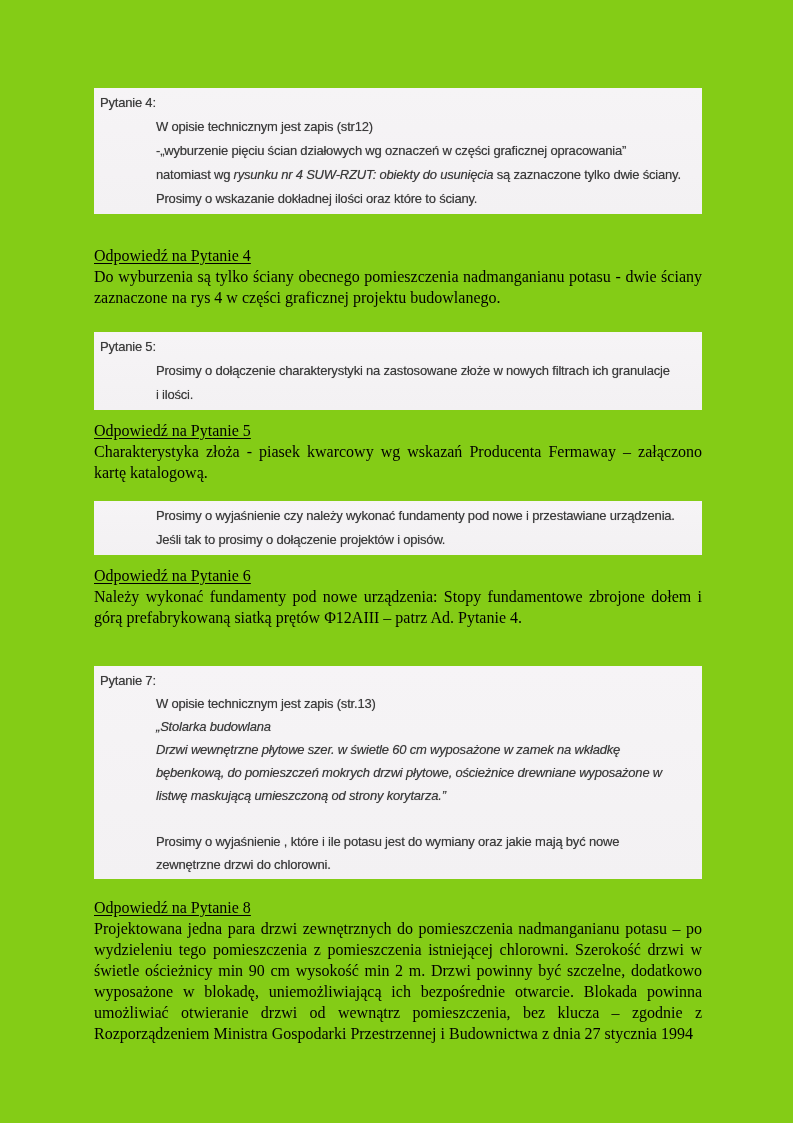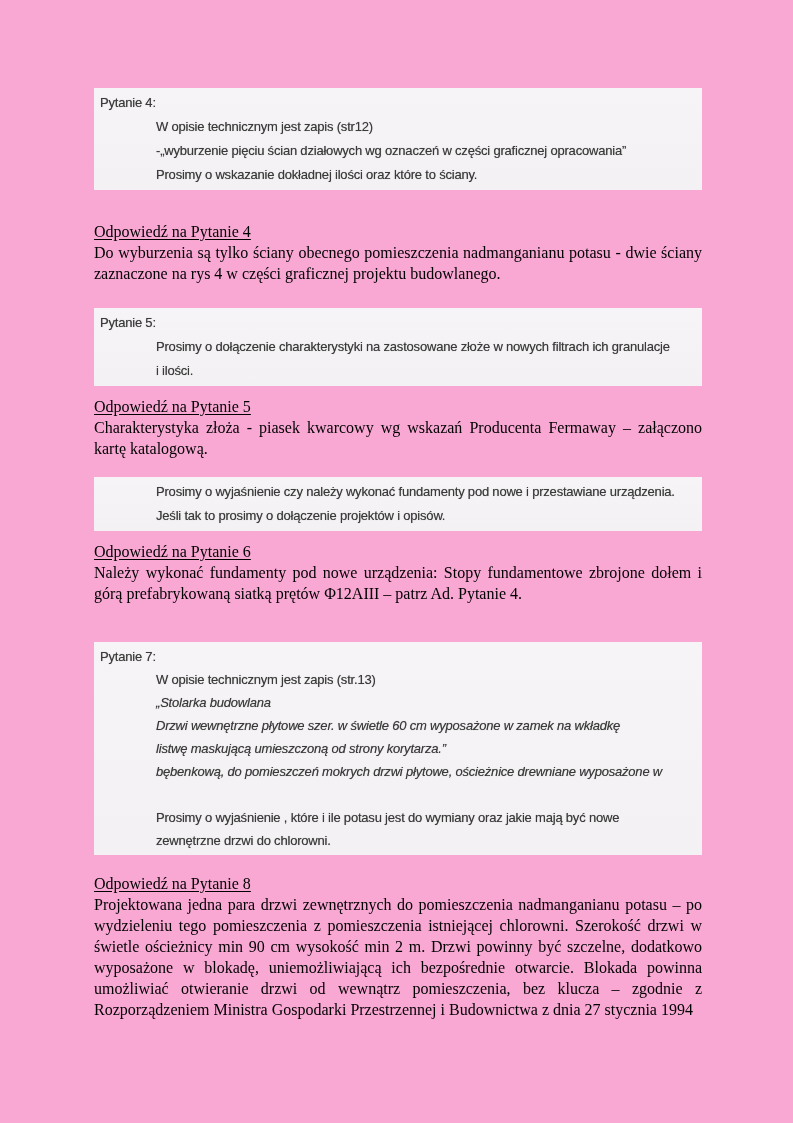--- a/index.html
+++ b/index.html
@@ -1,20 +1,20 @@
 <!DOCTYPE html>
 <html lang="pl"><head>
 <meta charset="utf-8">
 <style>
   html,body { margin:0; padding:0; background:#ffffff; }
   .page {
     position:relative;
     width:793px; height:1123px;
     margin:0 auto;
-    background:#f9a8d4;
+    background:#84cc16;
     box-sizing:border-box;
     padding:88px 91px 0 94px;
     overflow:hidden;
     font-family:"Liberation Serif", serif;
     color:#000000;
   }
   
   .scan {
     background:linear-gradient(180deg,#f6f4f6 0%,#f3f1f3 100%);
     color:#3a3a3a;
@@ -51,20 +51,21 @@
 </style>
 </head>
 <body>
 
 <div class="page">
 
   <div class="scan">
     <div class="q-line q-label">Pytanie 4:</div>
     <div class="q-line"><span>W opisie technicznym jest zapis (str12)</span></div>
     <div class="q-line"><span>-„wyburzenie pięciu ścian działowych wg oznaczeń w części graficznej opracowania”</span></div>
+    <div class="q-line"><span>natomiast wg </span><span class="it">rysunku nr 4 SUW-RZUT: obiekty do usunięcia</span><span> są zaznaczone tylko dwie ściany.</span></div>
     <div class="q-line"><span>Prosimy o wskazanie dokładnej ilości oraz które to ściany.</span></div>
   </div>
 
   <div class="answer m-a4">
     <div class="a-head">Odpowiedź na Pytanie 4</div>
     <p class="a-body">Do wyburzenia są tylko ściany obecnego pomieszczenia nadmanganianu potasu - dwie ściany zaznaczone na rys 4 w części graficznej projektu budowlanego.</p>
   </div>
 
   <div class="scan m-q5">
     <div class="q-line q-label">Pytanie 5:</div>
@@ -85,22 +86,22 @@
   <div class="answer m-a6">
     <div class="a-head">Odpowiedź na Pytanie 6</div>
     <p class="a-body">Należy wykonać fundamenty pod nowe urządzenia: Stopy fundamentowe zbrojone dołem i górą prefabrykowaną siatką prętów Φ12AIII – patrz Ad. Pytanie 4.</p>
   </div>
 
   <div class="scan tight m-q7">
     <div class="q-line q-label">Pytanie 7:</div>
     <div class="q-line"><span>W opisie technicznym jest zapis (str.13)</span></div>
     <div class="q-line it"><span>„Stolarka budowlana</span></div>
     <div class="q-line it"><span>Drzwi wewnętrzne płytowe szer. w świetle 60 cm wyposażone w zamek na wkładkę</span></div>
+    <div class="q-line it"><span>bębenkową, do pomieszczeń mokrych drzwi płytowe, ościeżnice drewniane wyposażone w</span></div>
     <div class="q-line it"><span>listwę maskującą umieszczoną od strony korytarza.”</span></div>
-    <div class="q-line it"><span>bębenkową, do pomieszczeń mokrych drzwi płytowe, ościeżnice drewniane wyposażone w</span></div>
     <div class="q-blank"></div>
     <div class="q-line"><span>Prosimy o wyjaśnienie , które i ile potasu jest do wymiany oraz jakie mają być nowe</span></div>
     <div class="q-line"><span>zewnętrzne drzwi do chlorowni.</span></div>
   </div>
 
   <div class="answer m-a7">
     <div class="a-head">Odpowiedź na Pytanie 8</div>
     <p class="a-body">Projektowana jedna para drzwi zewnętrznych do pomieszczenia nadmanganianu potasu – po wydzieleniu tego pomieszczenia z pomieszczenia istniejącej chlorowni. Szerokość drzwi w świetle ościeżnicy min 90 cm wysokość min 2 m. Drzwi powinny być szczelne, dodatkowo wyposażone w blokadę, uniemożliwiającą ich bezpośrednie otwarcie. Blokada powinna umożliwiać otwieranie drzwi od wewnątrz pomieszczenia, bez klucza – zgodnie z Rozporządzeniem Ministra Gospodarki Przestrzennej i Budownictwa z dnia 27 stycznia 1994</p>
   </div>
 

